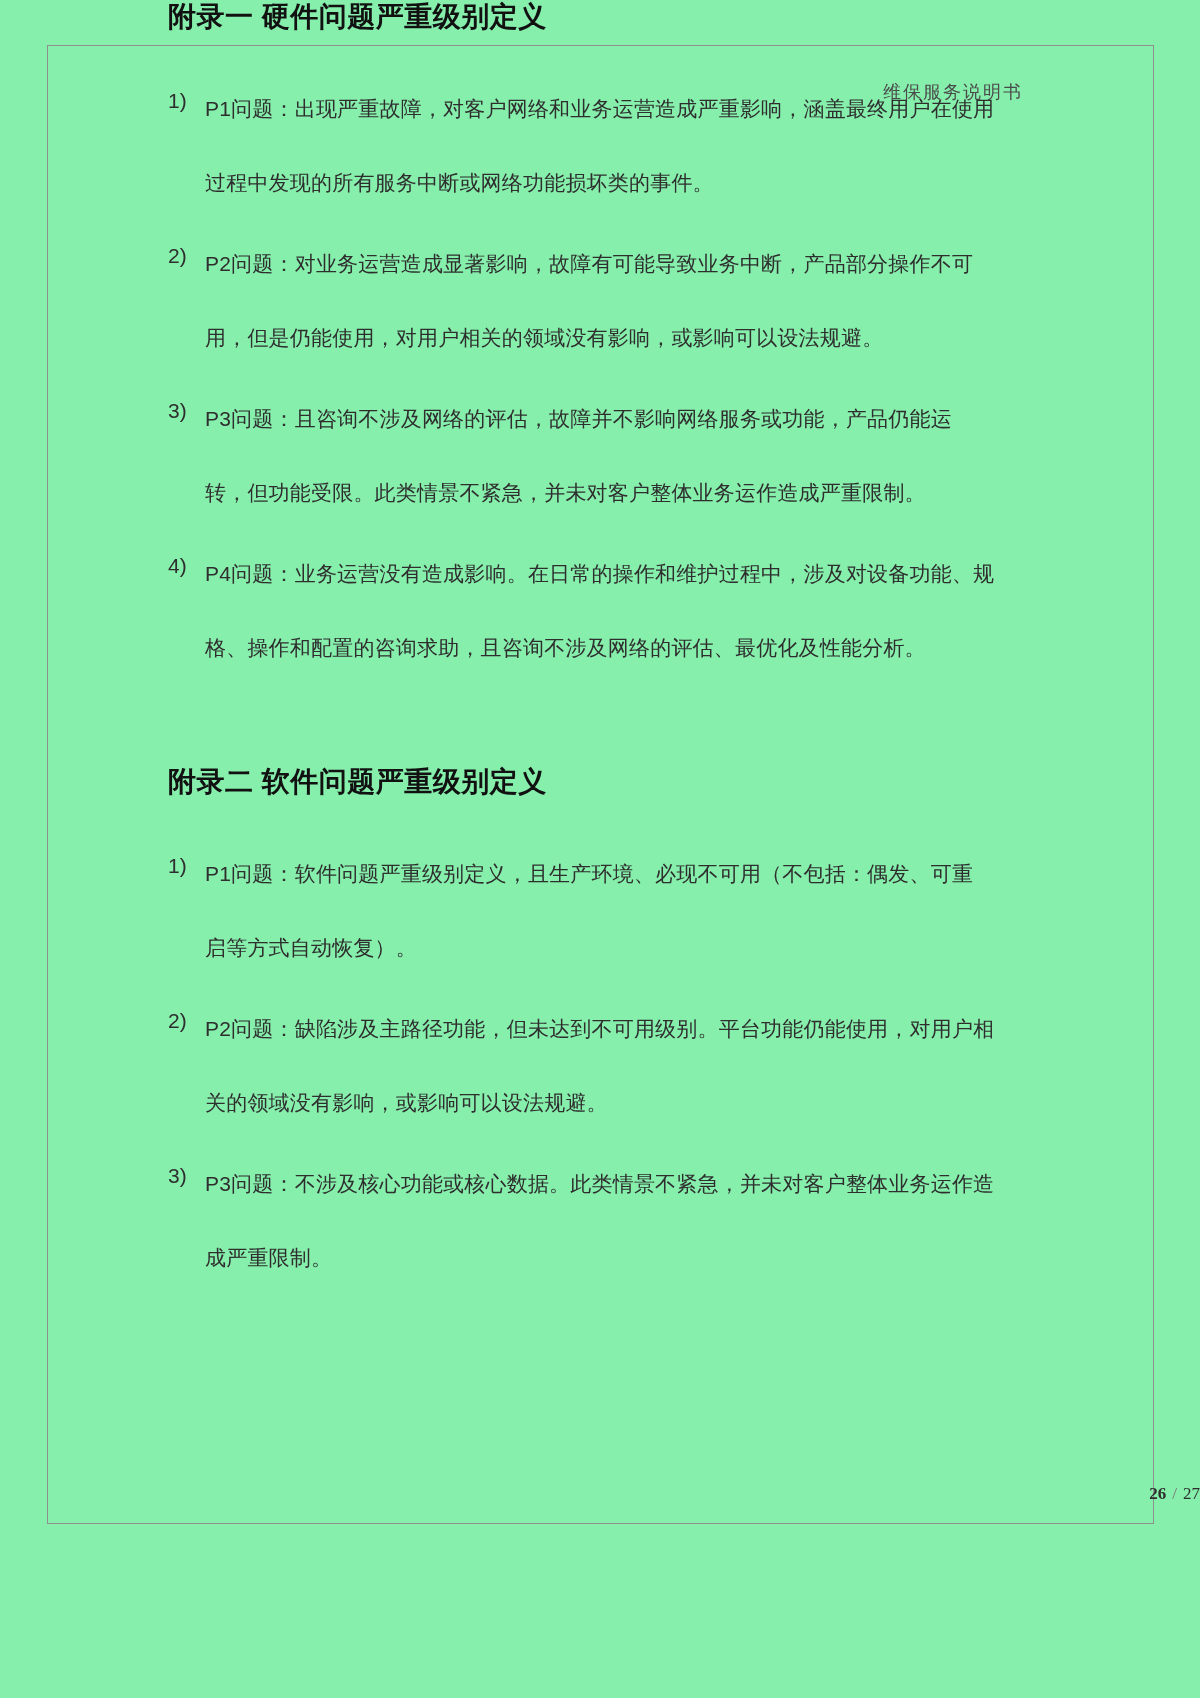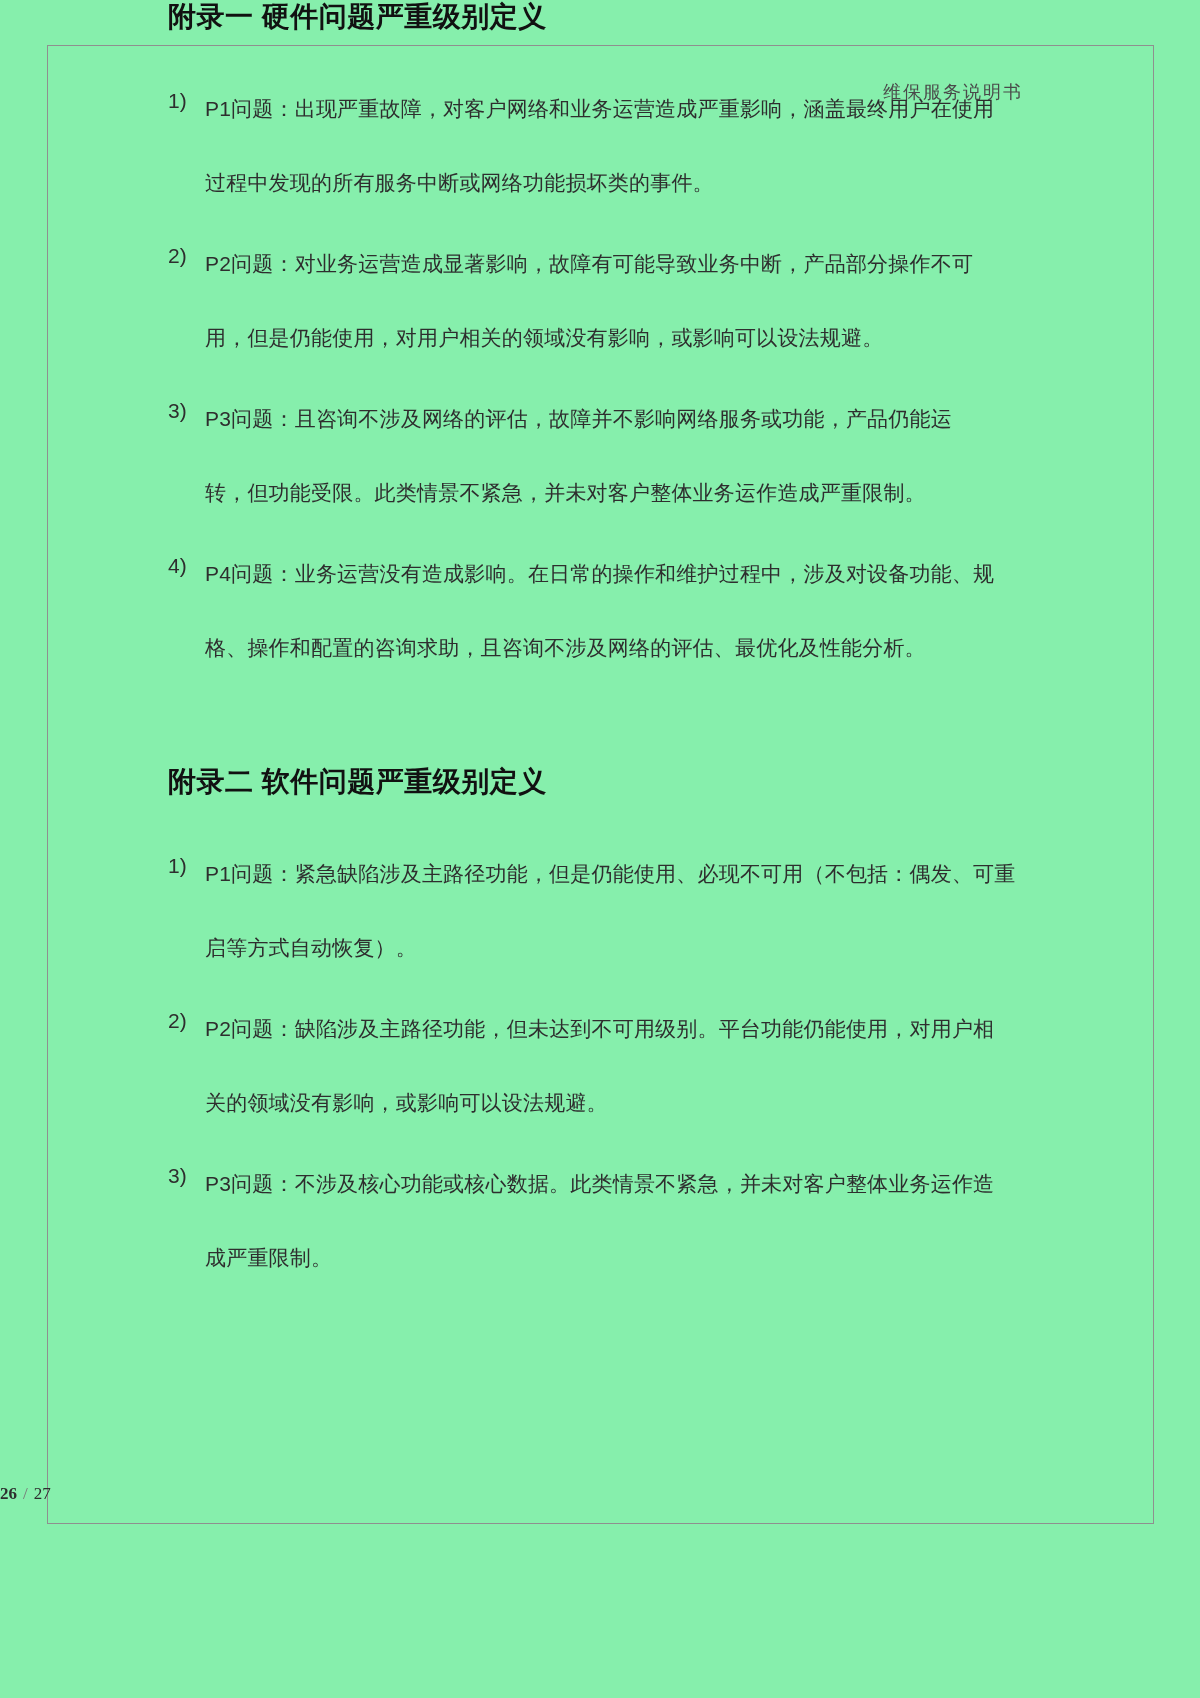--- a/index.html
+++ b/index.html
@@ -64,21 +64,21 @@
     flex: 1 1 auto;
     font-size: 21px;
     line-height: 74px;
     color: #2e2e2e;
     white-space: pre-line;
     letter-spacing: 0.2px;
   }
   .page-footer {
     position: absolute;
     top: 1484px; left: 0; width: 100%;
-    text-align: left;
+    text-align: right;
     font-family: "Liberation Serif", serif;
     font-size: 17px;
     color: #555555;
   }
   .page-footer .num-current { font-weight: 700; color: #2e2e2e; }
   .page-footer .sep { margin: 0 6px; color: #777777; }
   .page-footer .num-total { color: #2e2e2e; }
 </style>
 </head>
 <body>
@@ -113,21 +113,21 @@
         <span class="item-text">P4问题：业务运营没有造成影响。在日常的操作和维护过程中，涉及对设备功能、规
 格、操作和配置的咨询求助，且咨询不涉及网络的评估、最优化及性能分析。</span>
       </li>
     </ol>
 
     <h1 class="section-title second">附录二 软件问题严重级别定义</h1>
 
     <ol class="item-list">
       <li class="item">
         <span class="item-num">1)</span>
-        <span class="item-text">P1问题：紧急缺陷涉及主路径功能，但是仍能使用、必现不可用（不包括：偶发、可重
+        <span class="item-text">P1问题：软件问题严重级别定义，且生产环境、必现不可用（不包括：偶发、可重
 启等方式自动恢复）。</span>
       </li>
       <li class="item">
         <span class="item-num">2)</span>
         <span class="item-text">P2问题：缺陷涉及主路径功能，但未达到不可用级别。平台功能仍能使用，对用户相
 关的领域没有影响，或影响可以设法规避。</span>
       </li>
       <li class="item">
         <span class="item-num">3)</span>
         <span class="item-text">P3问题：不涉及核心功能或核心数据。此类情景不紧急，并未对客户整体业务运作造

